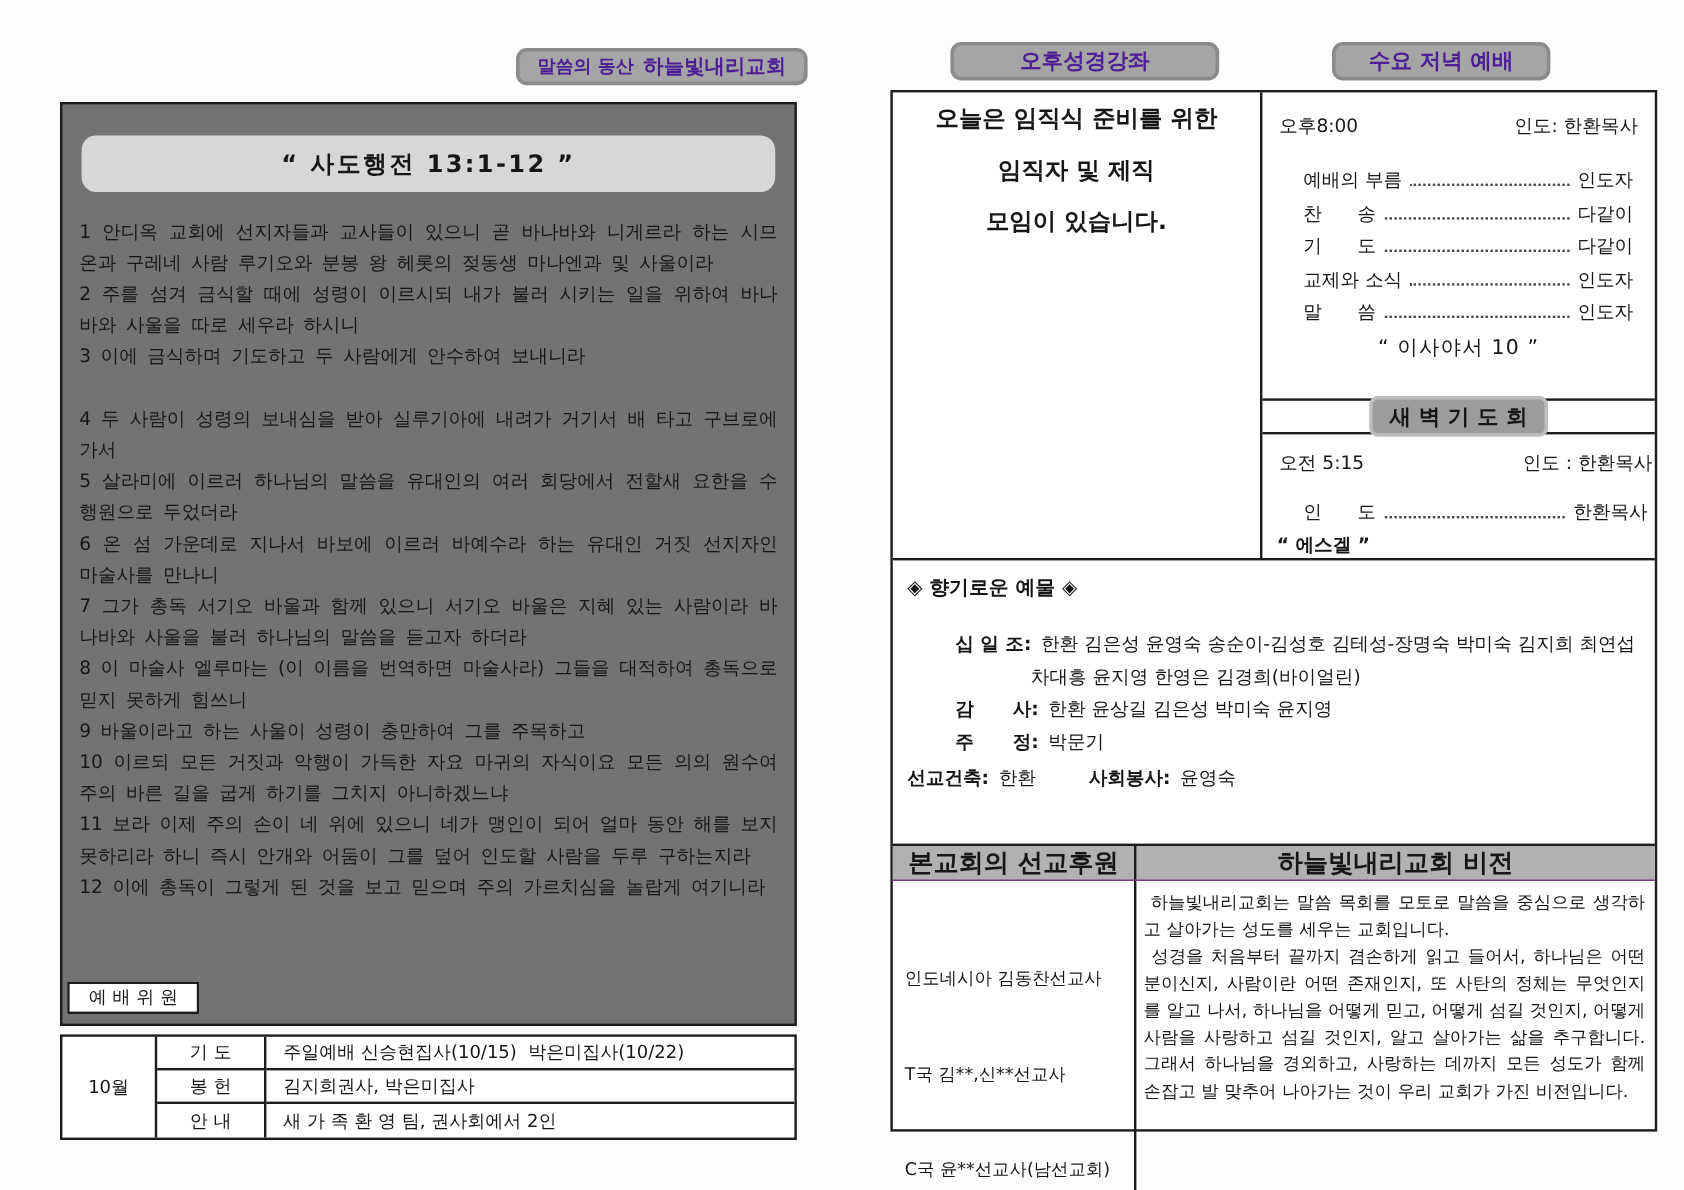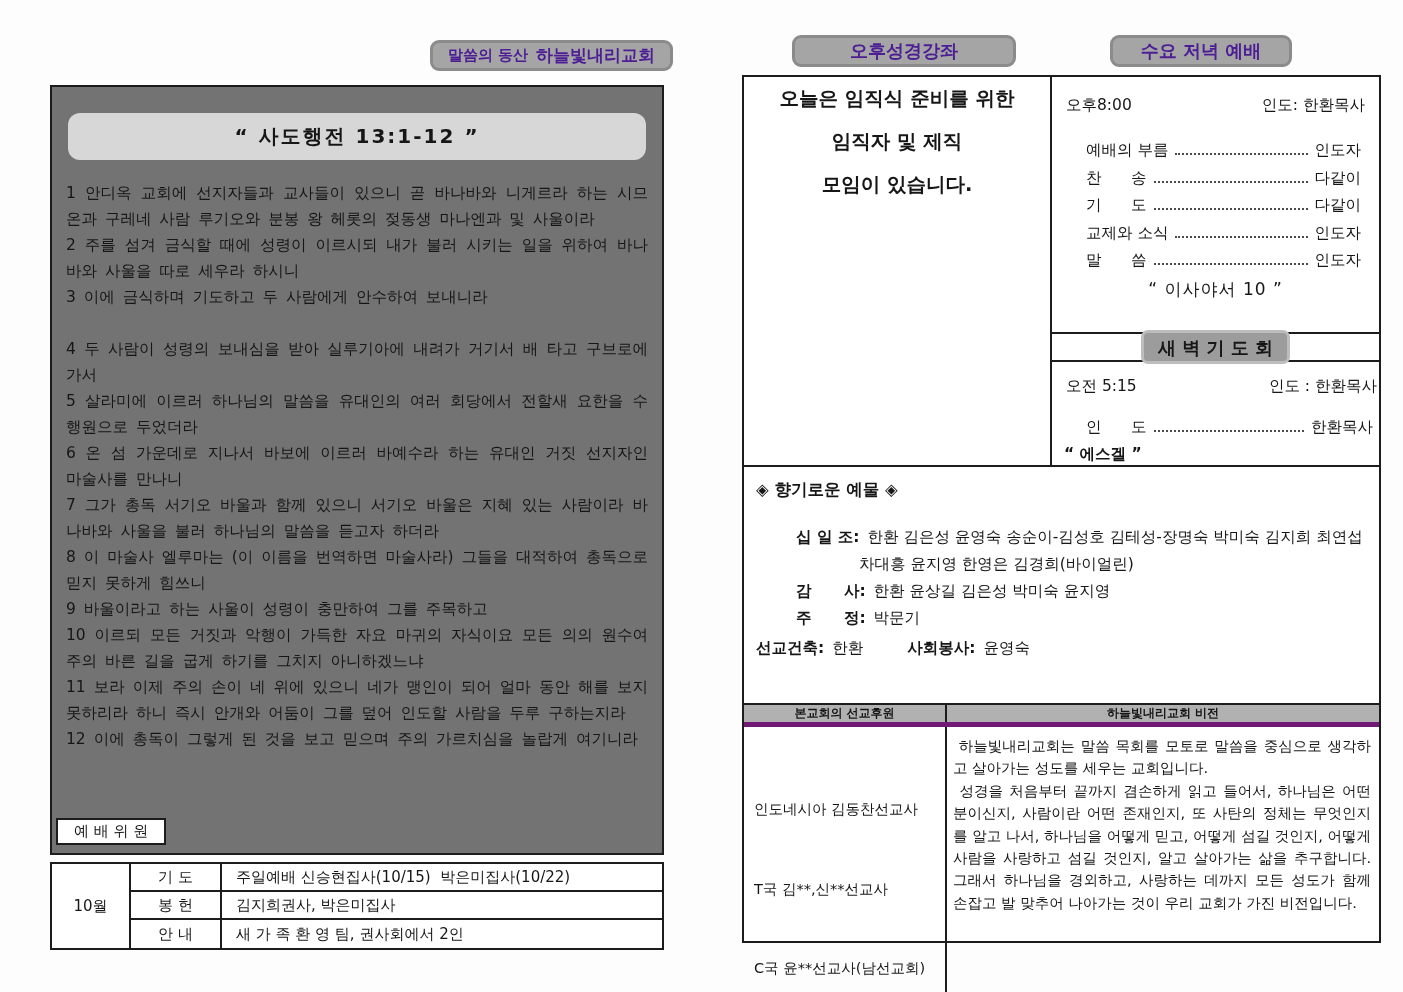--- a/index.html
+++ b/index.html
@@ -64,22 +64,22 @@
   .off-title { font-weight:bold; font-size:16.5px; margin-bottom:26px; }
   .off-row { display:flex; align-items:baseline; height:27px; }
   .off-row .olbl { font-weight:bold; white-space:pre; margin-right:8px;margin-left:40px; }
   .off-row .oval { white-space:pre; }
   .off-cont { padding-left:103px; height:27px; white-space:pre; }
   .off-pair { display:flex; align-items:center; height:27px; }
   .off-pair .olbl2 { font-weight:bold; white-space:pre; margin-right:8px; }
   .off-pair .gap { width:44px; }
 
   .rp-bottom { height:236px; display:flex; flex-direction:column; }
-  .bt-head { height:31px; display:flex; background:#b1b1b1; border-bottom:5px solid #701a75;
-    font-weight:bold; font-size:12px; }
+  .bt-head { height:31px; display:flex; background:#b1b1b1; border-bottom:1px solid #701a75;
+    font-weight:bold; font-size:21px; }
   .bt-head .h1 { width:203px; border-right:2px solid #1c1c1c; display:flex; align-items:center; justify-content:center; }
   .bt-head .h2 { flex:1; display:flex; align-items:center; justify-content:center; }
   .bt-body { flex:1; display:flex; }
   .bt-missions { width:203px; border-right:2px solid #1c1c1c; padding:16px 6px 0 10px;
     font-size:14.5px; line-height:26.5px; white-space:pre; }
   .bt-vision { flex:1; padding:8px 8px 0 6px; font-size:14.5px; line-height:22.4px;
     text-align:justify; }
   .bt-vision p { white-space:pre-wrap; }
 </style>
 </head>

